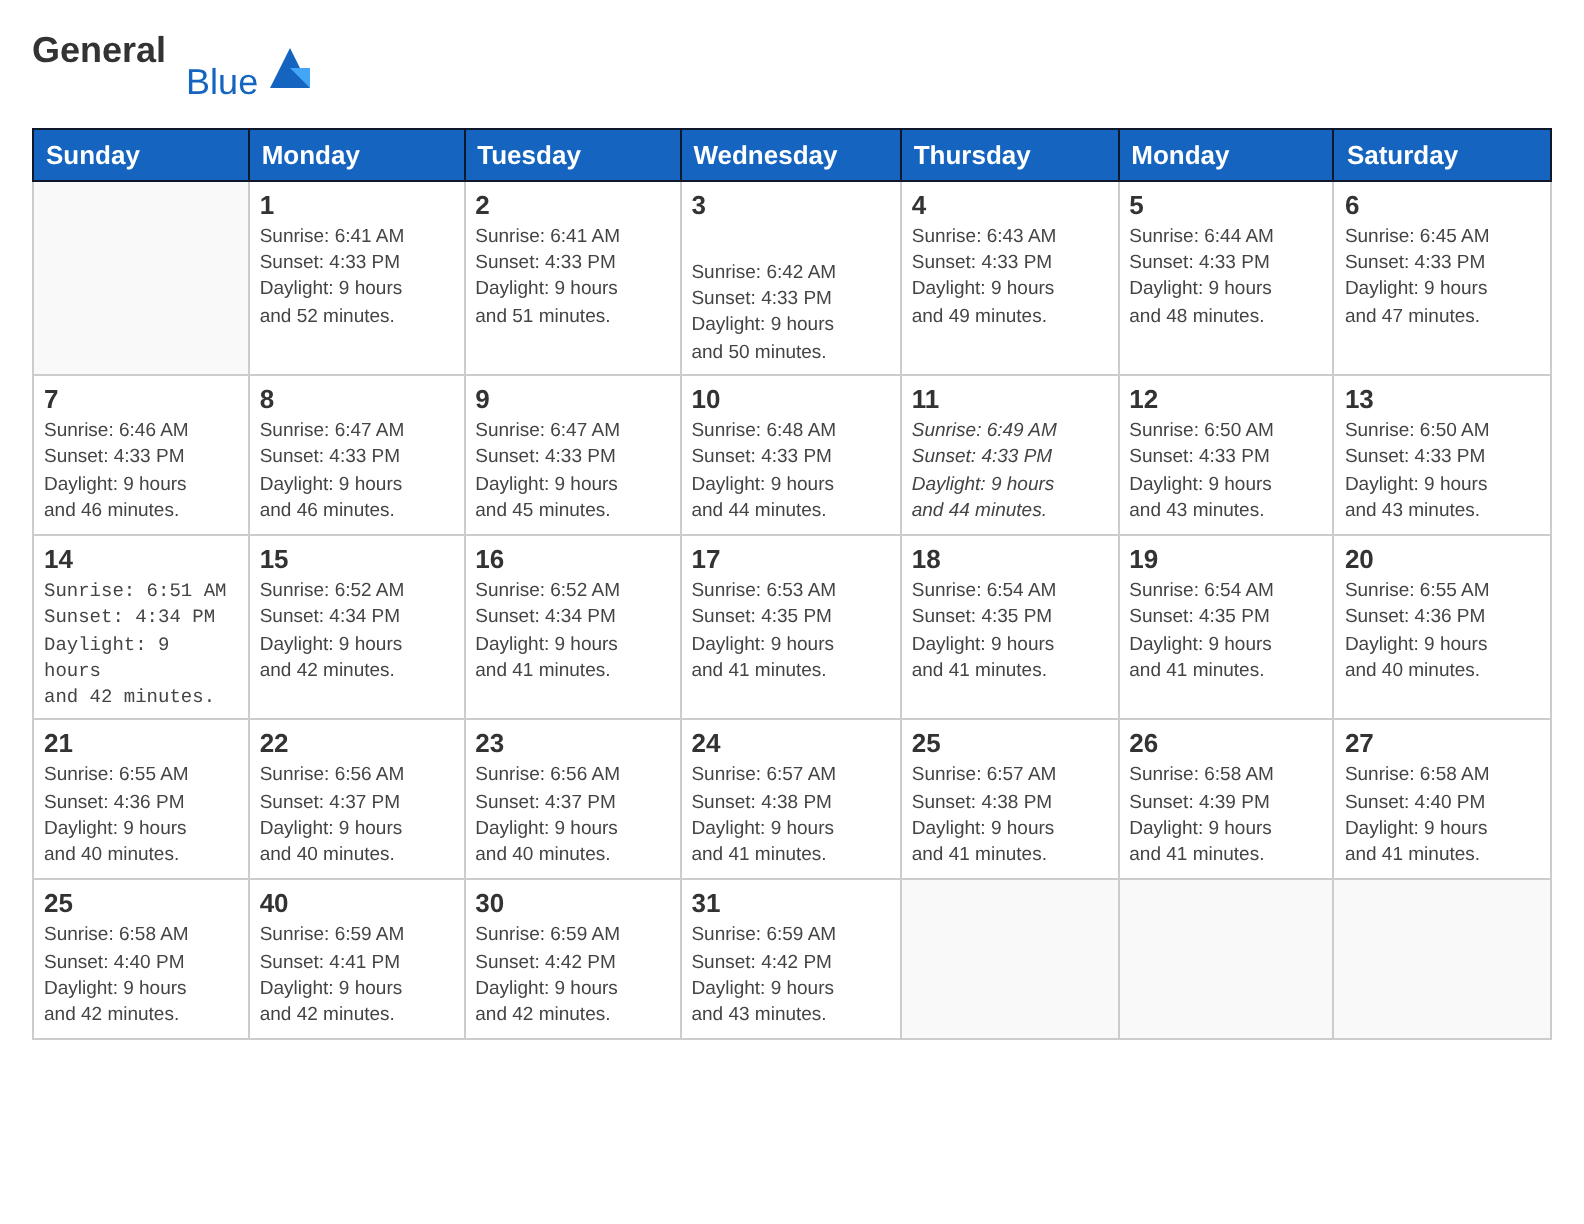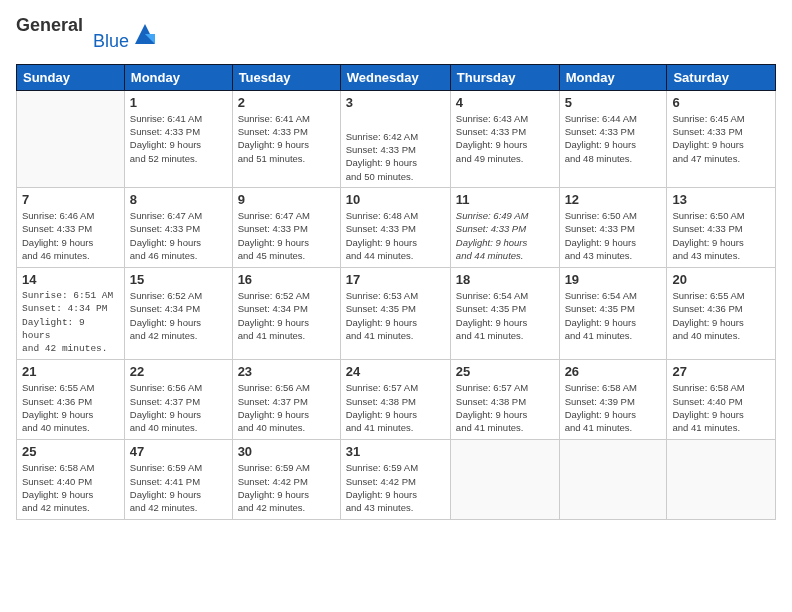--- a/index.html
+++ b/index.html
@@ -325,21 +325,21 @@
         </tr>
         <tr>
           <td>
             <span class="day-number">25</span>
             <div class="day-info" style="white-space: pre-line;">Sunrise: 6:58 AM
 Sunset: 4:40 PM
 Daylight: 9 hours
 and 42 minutes.</div>
           </td>
           <td>
-            <span class="day-number">47</span>
+            <span class="day-number">40</span>
             <div class="day-info" style="white-space: pre-line;">Sunrise: 6:59 AM
 Sunset: 4:41 PM
 Daylight: 9 hours
 and 42 minutes.</div>
           </td>
           <td>
             <span class="day-number">30</span>
             <div class="day-info" style="white-space: pre-line;">Sunrise: 6:59 AM
 Sunset: 4:42 PM
 Daylight: 9 hours

